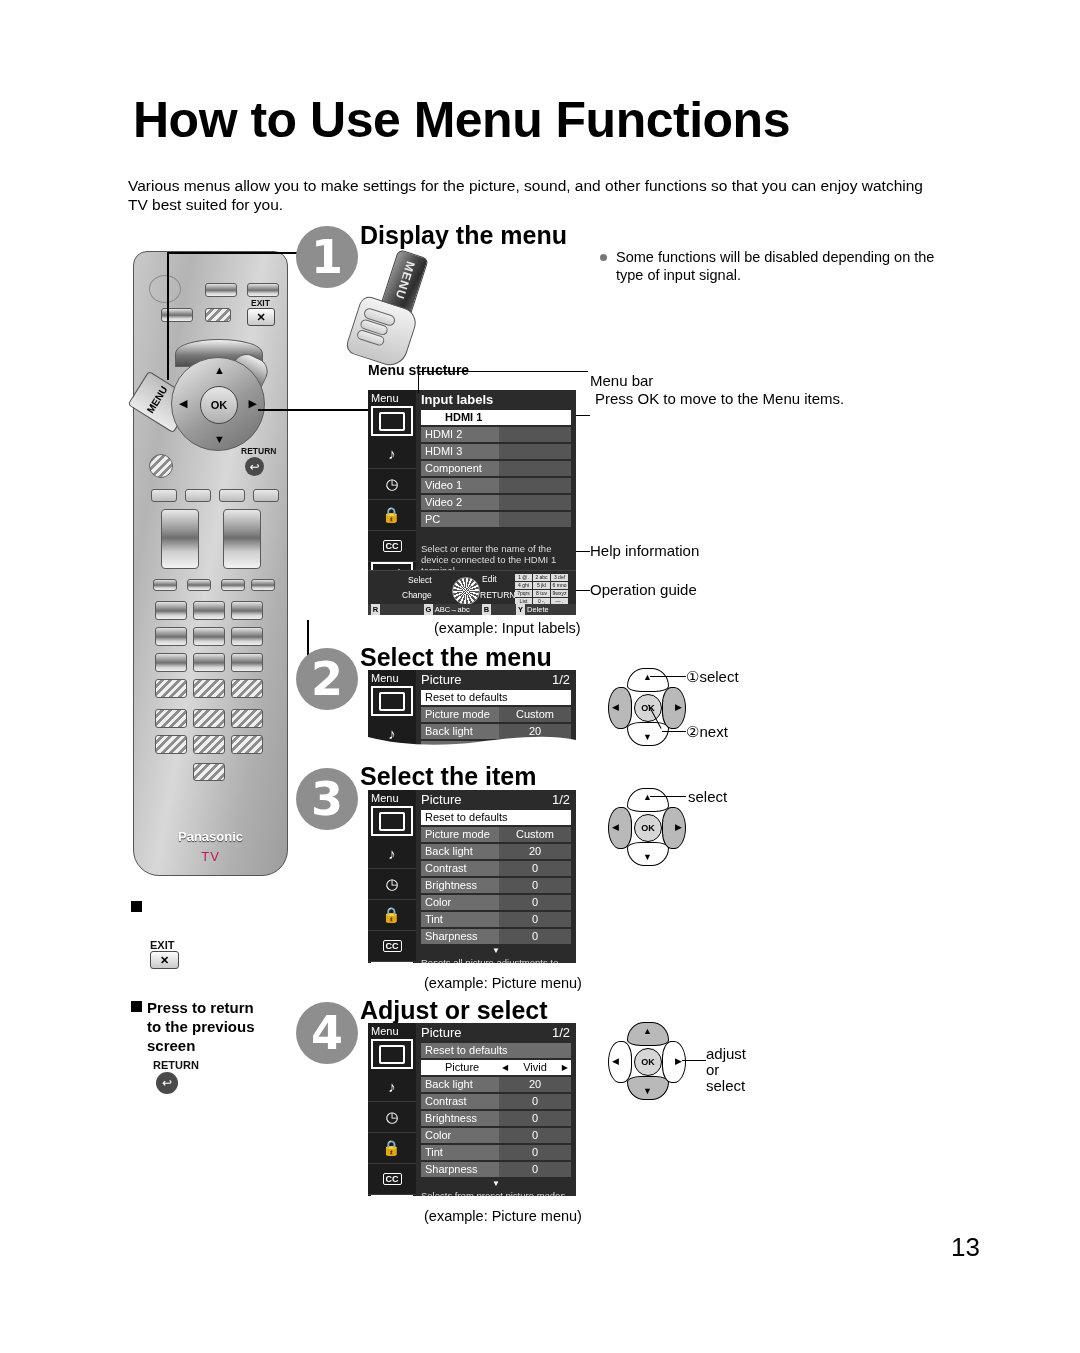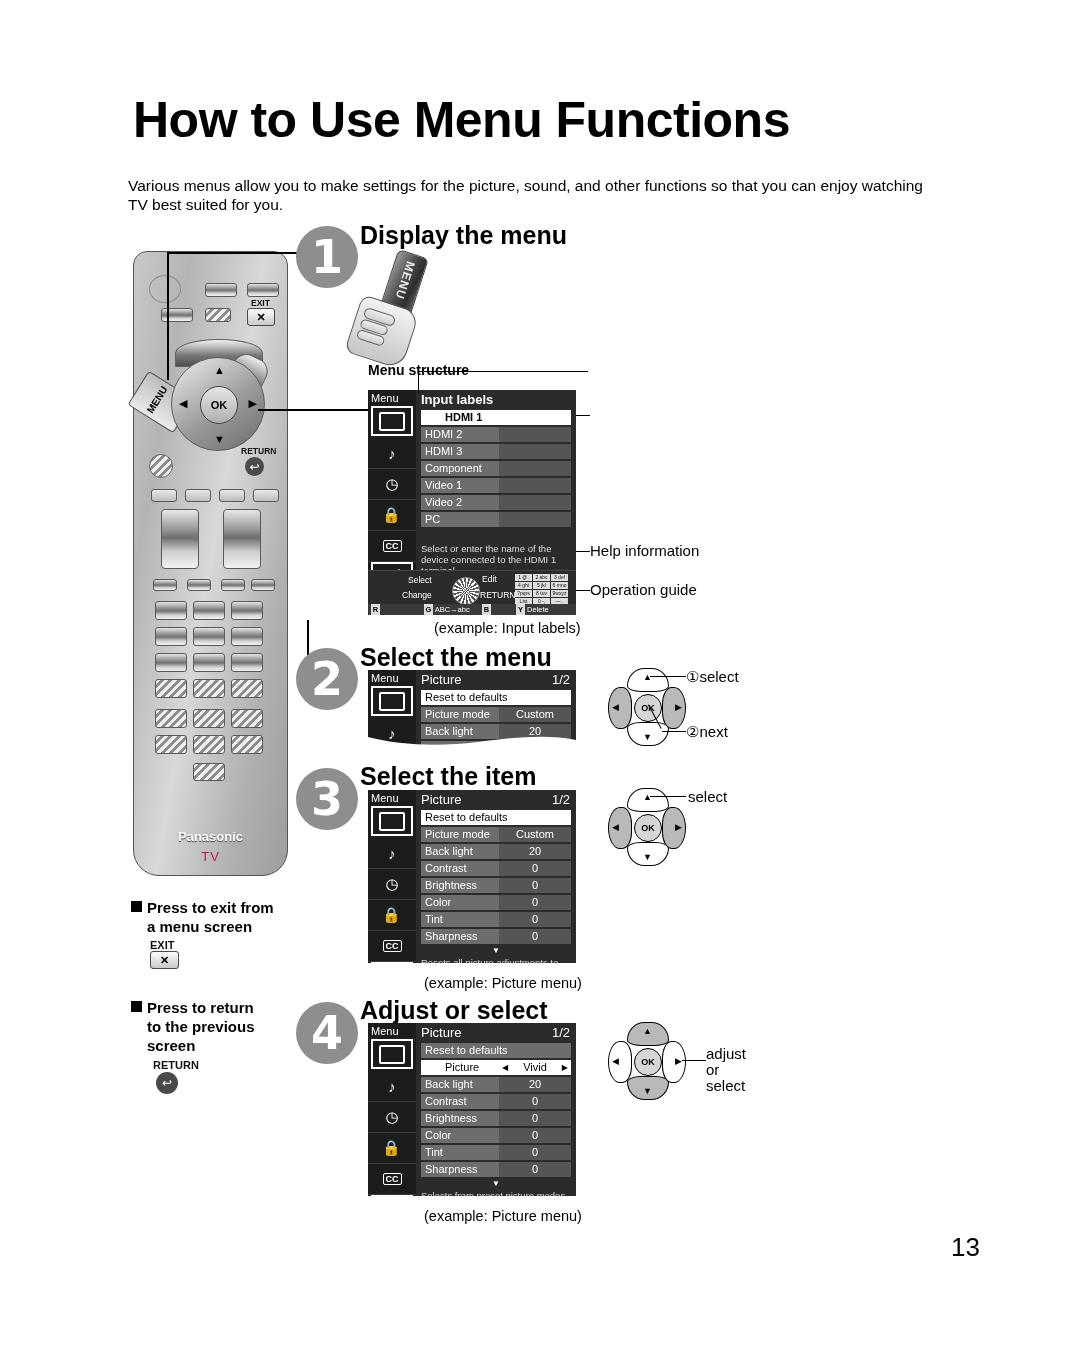--- a/index.html
+++ b/index.html
@@ -217,20 +217,24 @@
 
   <div class="ln" style="left:167px;top:252px;width:1.5px;height:128px;"></div>
   <div class="ln" style="left:167px;top:252px;width:140px;height:1.5px;"></div>
 
   <div class="ln" style="left:258px;top:409px;width:112px;height:1.5px;"></div>
 
   <div class="step-circle" style="left:296px;top:226px;">1</div>
   <div class="step-title" style="left:360px;top:221px;">Display the menu</div>
 
   <div class="notes">
+    <div class="row">
+      <span class="dot"></span>
+      <span>Some functions will be disabled depending on the type of input signal.</span>
+    </div>
   </div>
 
   <div id="menu-press">
     <div class="stick">
       <span>MENU</span>
     </div>
     <div class="hand">
       <i style="left:6px;top:10px;width:30px;height:9px;"></i>
       <i style="left:6px;top:22px;width:26px;height:8px;"></i>
       <i style="left:6px;top:33px;width:26px;height:8px;"></i>
@@ -320,20 +324,24 @@
         <span style="left:3px;"><b>R</b></span>
         <span style="left:56px;"><b>G</b> <i style="font-style:normal">ABC→abc</i></span>
         <span style="left:114px;"><b>B</b></span>
         <span style="left:148px;"><b>Y</b> <i style="font-style:normal">Delete</i></span>
       </div>
     </div>
   </div>
 
   <div class="ln" style="left:418px;top:371px;width:1.2px;height:22px;"></div>
   <div class="ln" style="left:418px;top:371px;width:170px;height:1.2px;"></div>
+  <div class="callout" style="left:590px;top:372px;width:270px;">
+    <div>Menu bar</div>
+    <div style="padding-left:5px;">Press OK to move to the Menu items.</div>
+  </div>
 
   <div class="ln" style="left:576px;top:415px;width:14px;height:1.2px;"></div>
 
   <div class="ln" style="left:576px;top:551px;width:14px;height:1.2px;"></div>
   <div class="callout" style="left:590px;top:542px;">Help information</div>
 
   <div class="ln" style="left:576px;top:590px;width:14px;height:1.2px;"></div>
   <div class="callout" style="left:590px;top:581px;">Operation guide</div>
 
   <div class="caption" style="left:434px;top:620px;">(example: Input labels)</div>
@@ -471,24 +479,20 @@
     <div class="arr" style="left:35px;top:4px;">▲</div>
     <div class="arr" style="left:35px;bottom:4px;">▼</div>
     <div class="arr" style="left:4px;top:34px;">◀</div>
     <div class="arr" style="right:4px;top:34px;">▶</div>
     <div class="ok">OK</div>
   </div>
   <div class="ln" style="left:650px;top:796px;width:36px;height:1.2px;"></div>
   <div class="callout" style="left:688px;top:788px;">select</div>
 
   <div class="sq" style="left:131px;top:901px;"></div>
-  <div class="side-head" style="left:147px;top:898px;width:175px;">
-    <span>Press to exit from</span><br>
-    <span>a menu screen</span>
-  </div>
   <div class="key-cap" style="left:150px;top:939px;font-size:11px;">EXIT</div>
   <div class="exit-key" style="left:150px;top:951px;width:27px;height:16px;">✕</div>
 
   <div class="sq" style="left:131px;top:1001px;"></div>
   <div class="side-head" style="left:147px;top:998px;width:165px;">
     <span>Press to return</span><br>
     <span>to the previous</span><br>
     <span>screen</span>
   </div>
   <div class="key-cap" style="left:153px;top:1059px;font-size:11px;">RETURN</div>

